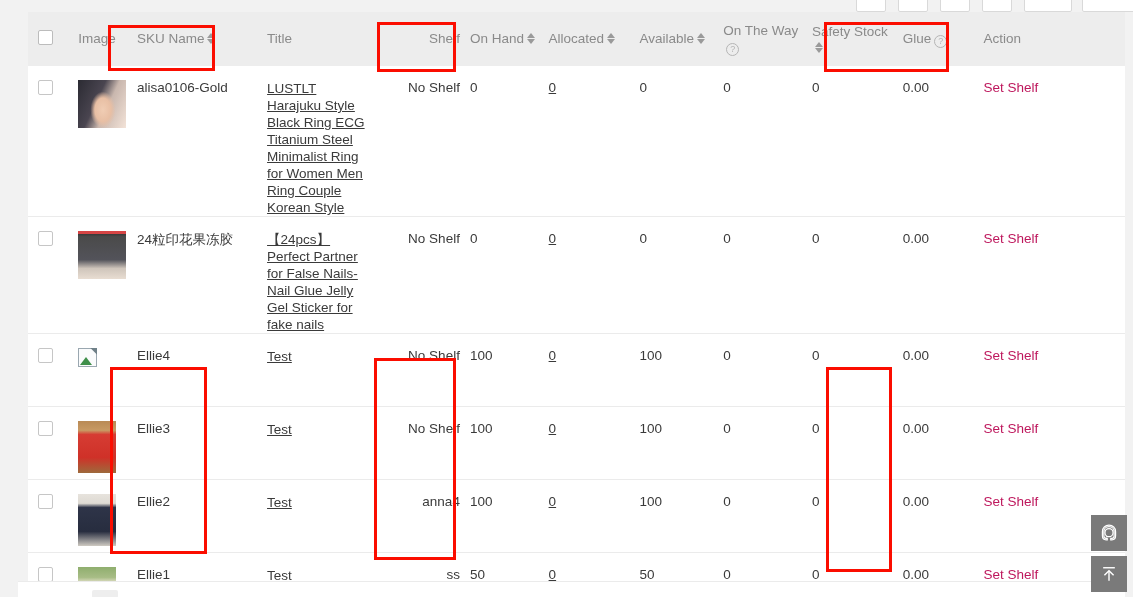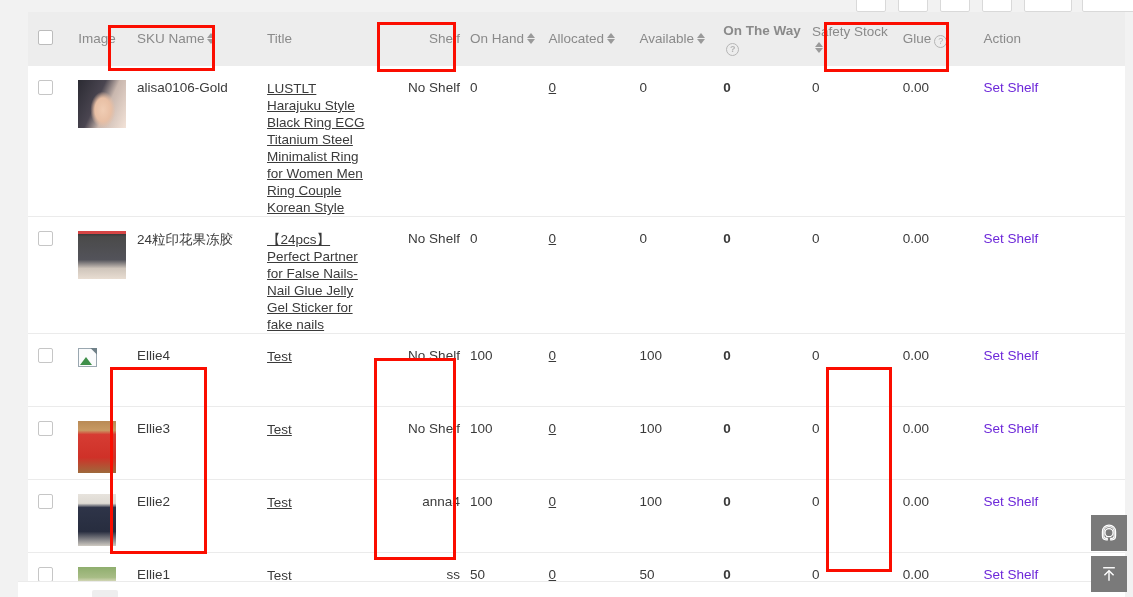--- a/index.html
+++ b/index.html
@@ -79,21 +79,21 @@
 
   
   .c-check { width: 40px; }
   .c-img   { width: 58px; }
   .c-sku   { width: 129px; }
   .c-title { width: 125px; text-decoration: underline; }
   .c-shelf { width: 76px; text-align: right; }
   .c-onhand{ width: 78px; }
   .c-alloc { width: 90px; text-decoration: underline; }
   .c-avail { width: 83px; }
-  .c-otw   { width: 88px; font-weight: bold; }
+  .c-otw   { width: 88px; }
   .c-safety{ width: 90px; }
   .c-cost  { width: 80px; }
   .c-action{ width: 150px; }
 
   
   .cbx {
     width: 15px; height: 15px;
     border: 1px solid #c6c6c6;
     border-radius: 2px;
     background: #fff;
@@ -185,21 +185,21 @@
   .brokenimg .tear2 {
     position: absolute;
     right: 0px; top: 0px;
     width: 7px; height: 7px;
     background: #6f8088;
     clip-path: polygon(100% 0, 0 0, 100% 100%);
   }
 
   .title-cell { line-height: 17px; padding-right: 12px; }
   .link {
-    color: #6d28d9;
+    color: #be185d;
     cursor: pointer;
   }
 
   
   .ann {
     position: absolute;
     border: 3px solid #fb0d00;
     pointer-events: none;
     z-index: 40;
   }

